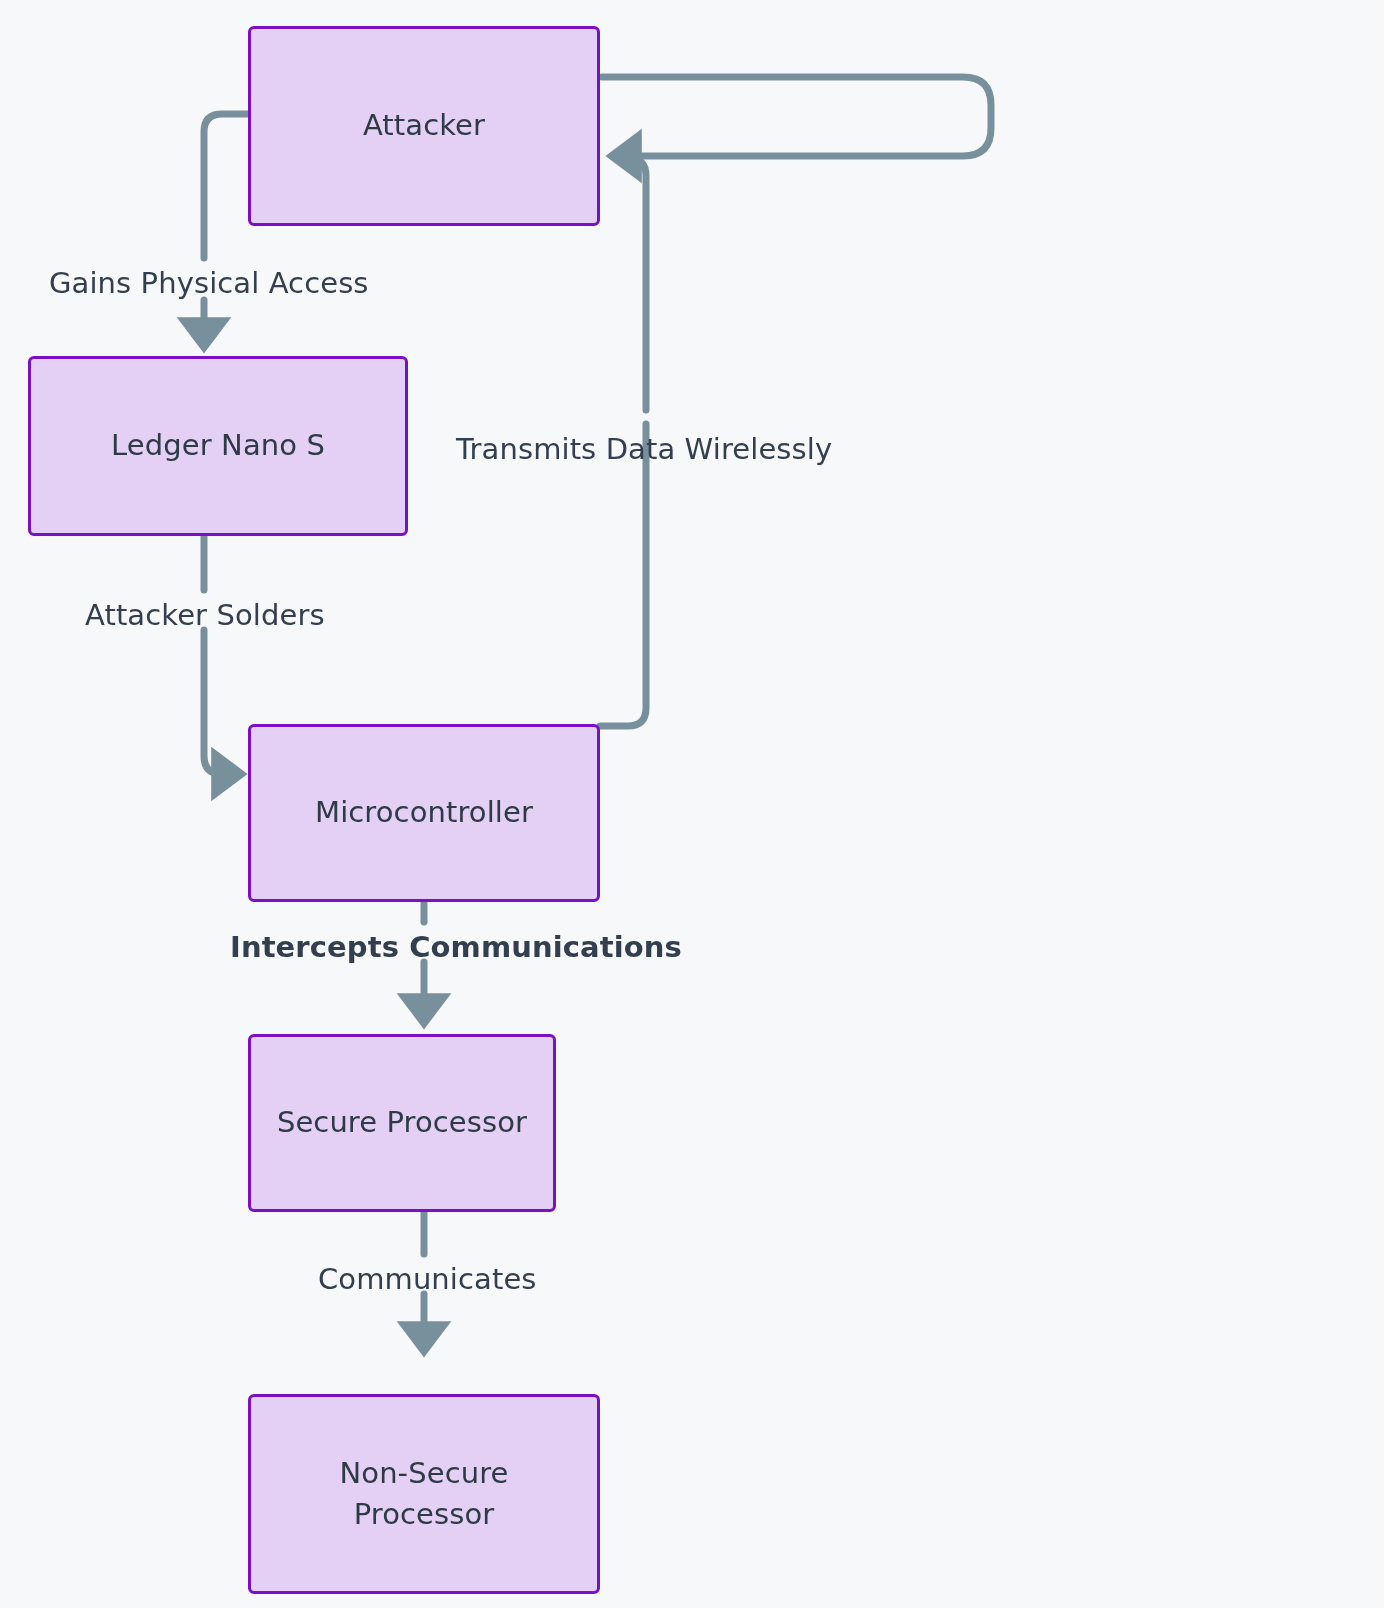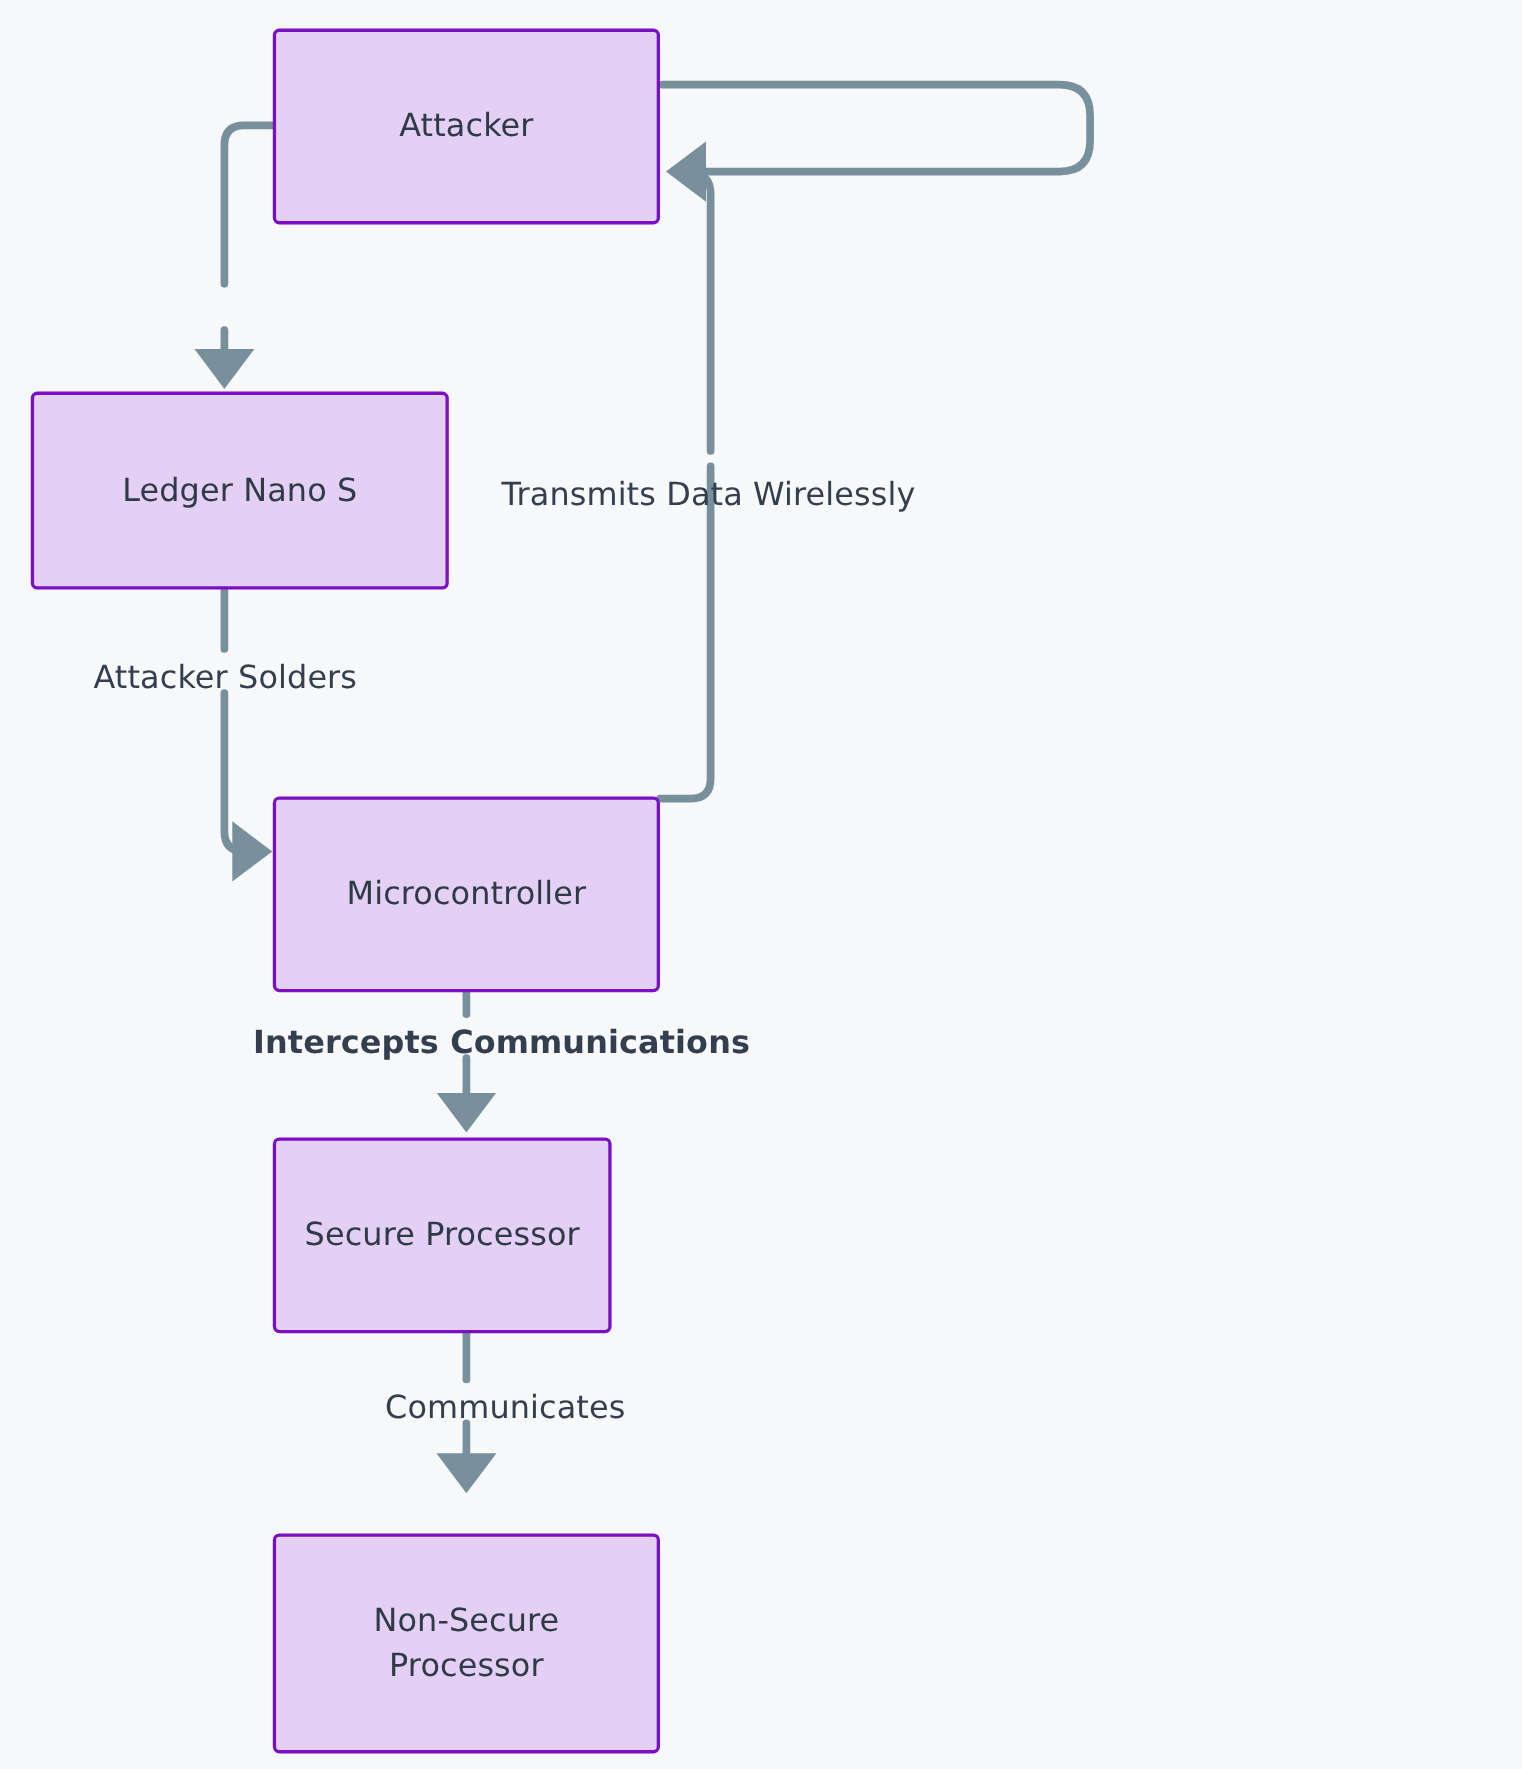--- a/index.html
+++ b/index.html
@@ -49,32 +49,32 @@
   }
   .edge-label {
     position: absolute;
     color: #333f4e;
     font-size: 29px;
     line-height: 1.1;
     white-space: nowrap;
     letter-spacing: 0.1px;
     background: transparent;
   }
-  #node-attacker       { left: 248px; top: 26px;   width: 352px; height: 178px; }
+  #node-attacker       { left: 248px; top: 26px;   width: 352px; height: 200px; }
   #node-ledger         { left: 28px;  top: 356px;  width: 380px; height: 180px; }
   #node-microcontroller{ left: 248px; top: 684px;  width: 352px; height: 178px; margin-top: 40px; }
   #node-secure         { left: 248px; top: 1034px; width: 308px; height: 178px; }
   #node-nonsecure      { left: 248px; top: 1362px; width: 352px; height: 200px; margin-top: 32px; }
 
   #label-accesses      { left: 674px;  top: 101px;  }
   #label-gains         { left: 49px;   top: 268px;  }
   #label-transmits     { left: 456px;  top: 434px;  }
   #label-solders       { left: 85px;   top: 600px;  }
   #label-intercepts    { left: 230px;  top: 932px; font-weight: bold;  }
-  #label-communicates  { left: 318px;  top: 1264px; margin-left: 32px; }
+  #label-communicates  { left: 318px;  top: 1264px; }
 </style>
 </head>
 <body>
 
 <div id="flow-root">
 
   <svg class="edges-layer" viewBox="0 0 1384 1608" width="1384" height="1608" xmlns="http://www.w3.org/2000/svg">
     <defs>
       <marker id="arrow-down" markerWidth="9" markerHeight="9" refX="2.4" refY="4.5" orient="auto" markerUnits="strokeWidth">
         <path d="M0,0.6 L0,8.4 L5.2,4.5 z" fill="#78909c"></path>
@@ -132,20 +132,21 @@
   <div class="node" id="node-secure">
     <span class="node-label">Secure Processor</span>
   </div>
 
   <div class="node" id="node-nonsecure">
     <span class="node-label">Non-Secure
 Processor</span>
   </div>
 
 
+  <div class="edge-label" id="label-gains">Gains Physical Access</div>
 
   <div class="edge-label" id="label-transmits">Transmits Data Wirelessly</div>
 
   <div class="edge-label" id="label-solders">Attacker Solders</div>
 
   <div class="edge-label" id="label-intercepts">Intercepts Communications</div>
 
   <div class="edge-label" id="label-communicates">Communicates</div>
 
 </div>

